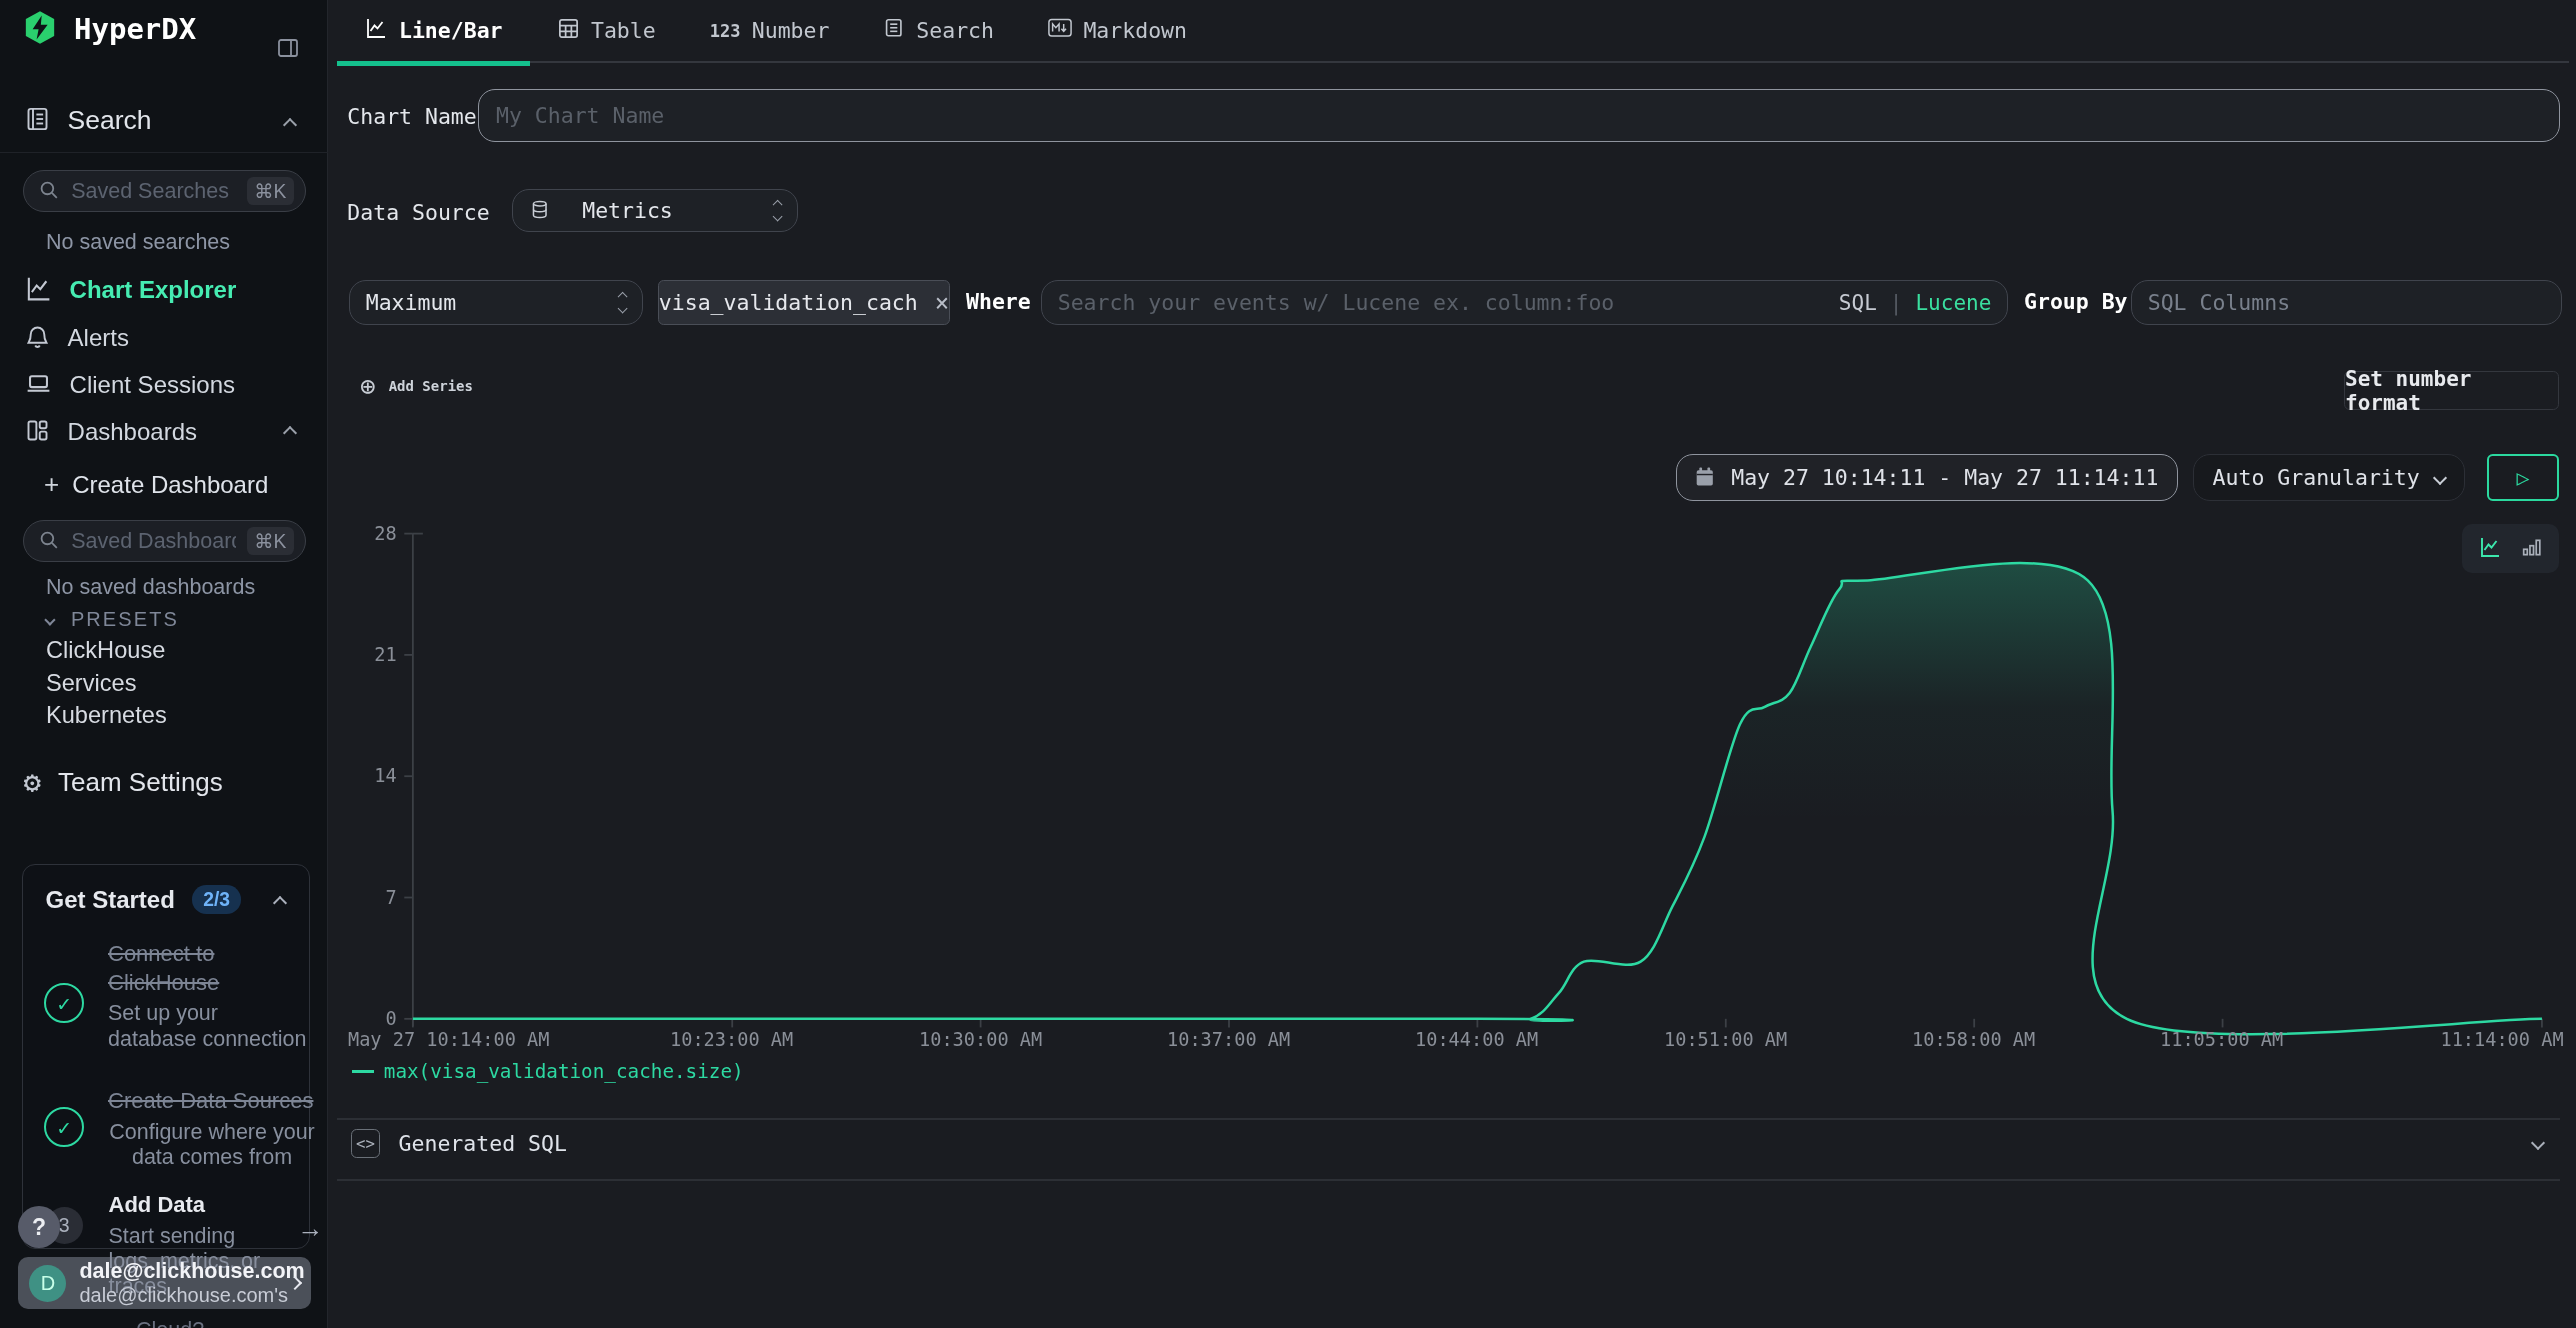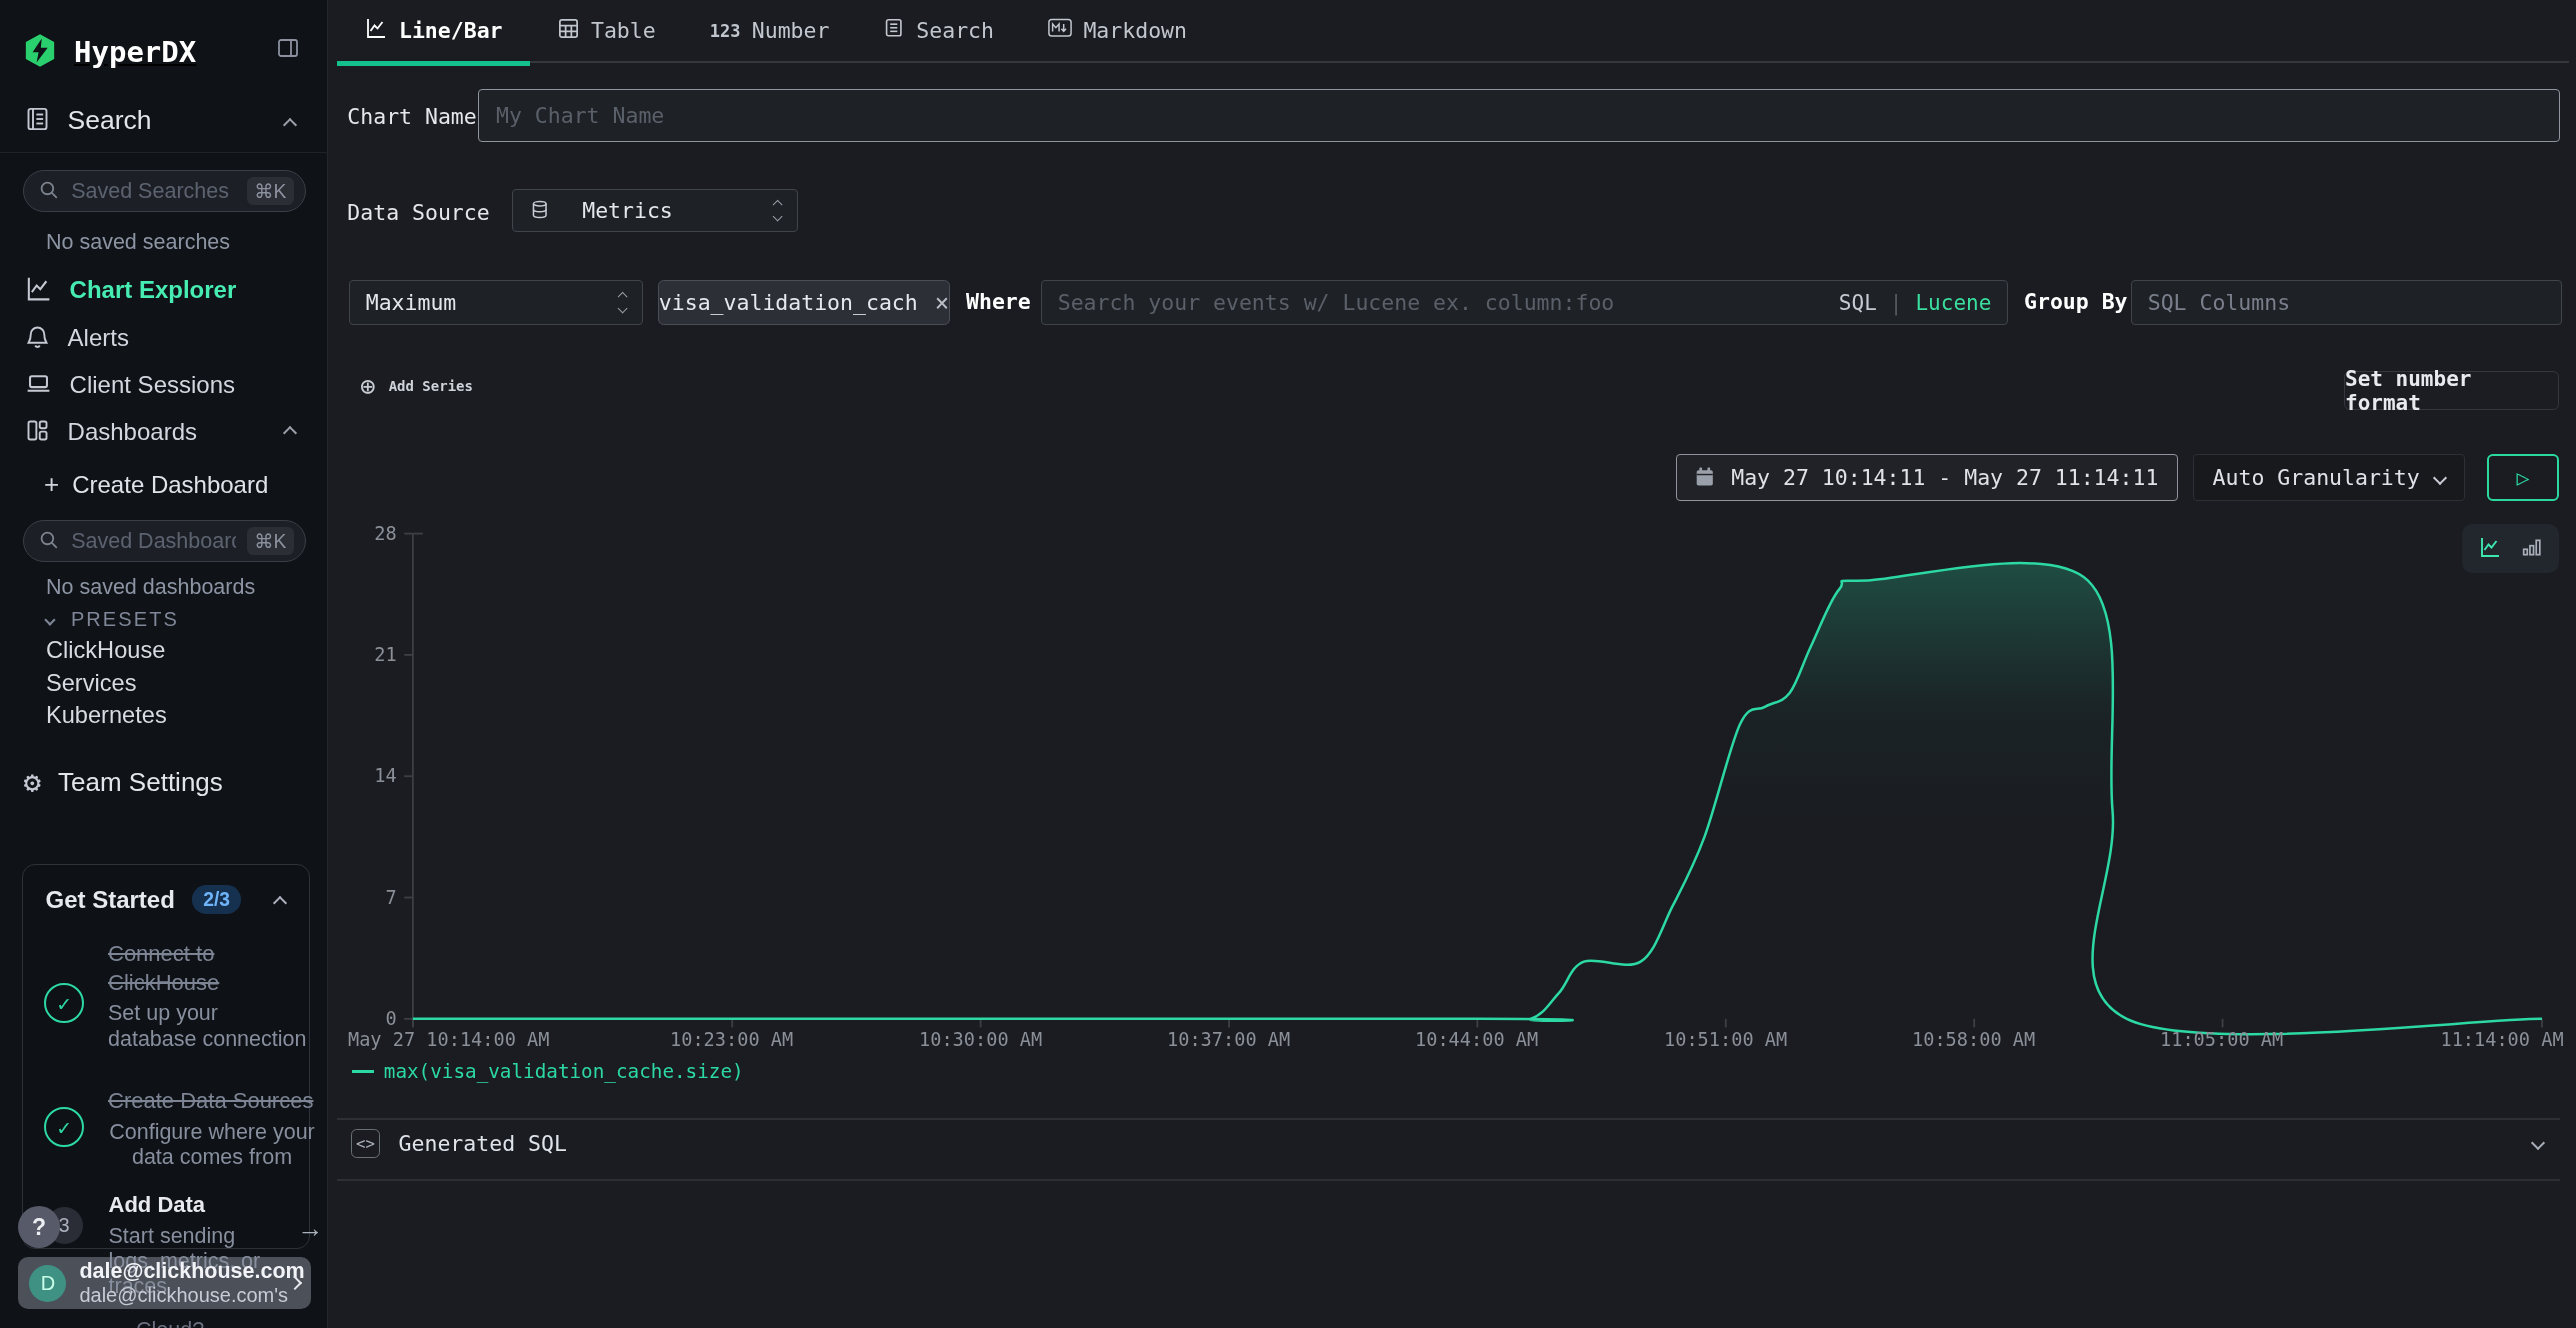--- a/index.html
+++ b/index.html
@@ -49,21 +49,21 @@
   
   #main { position:absolute; left:328px; top:0; width:2248px; height:1328px; }
   #tabbar { position:absolute; left:8.6px; top:0; width:2232px; height:63px;
             border-bottom:2.9px solid #34373e; display:flex; align-items:center; gap:0; }
   .tab { display:flex; align-items:center; gap:11.4px; height:63px; padding:0 27px;
          font-size:21.5px; color:#c2c7cf; position:relative; }
   .tab.active { color:#ffffff; font-weight:bold; }
   .tab.active::after { content:""; position:absolute; left:0; right:0; bottom:-3.6px; height:4.3px; background:#14c08d; }
 
   .field-label { font-size:21.5px; color:#e4e7ec; }
-  .inputbox { background:#1e2126; border:1.4px solid #40444d; border-radius:4px; color:#e4e7ec; }
+  .inputbox { background:#1e2126; border:1.4px solid #40444d; border-radius:17px; color:#e4e7ec; }
   .inputbox.lightborder { border-color:#8f949e; }
   input.real { background:transparent; border:0; outline:none; color:#e4e7ec;
                font-family:"DejaVu Sans Mono", monospace; font-size:21.5px; width:100%; }
   input.real::placeholder { color:#5a6069; }
   input.real.lighter::placeholder { color:#79808c; }
   .selbox { display:flex; align-items:center; gap:14.3px; padding:0 15.7px; }
   .updown { display:flex; flex-direction:column; gap:4.3px; margin-left:auto; }
   .updown .chev { width:7.2px; height:7.2px; border-width:1.8px; }
 
   .btn { display:flex; align-items:center; justify-content:center; font-size:21px; font-weight:bold;
@@ -78,21 +78,21 @@
 
   .divider { position:absolute; left:8.6px; width:2223px; height:2.1px; background:#2c2f35; }
   .icon-sq { width:29px; height:29px; border:1.4px solid #6a7078; border-radius:5.7px;
              display:flex; align-items:center; justify-content:center; color:#aab0ba; font-size:15.7px; }
 </style>
 </head>
 <body>
 
 <div id="sidebar">
 
-  <div class="side-row" style="left:23px; top:29px; height:46px;text-decoration:underline;">
+  <div class="side-row" style="left:23px; top:6px; height:46px;">
     <span>
       <svg width="34" height="37" viewBox="0 0 24 24">
         <polygon points="12,0.5 22,6 22,18 12,23.5 2,18 2,6" fill="#2ad06e"></polygon>
         <path d="M13.2 3.5 L6.8 13.2 H11 L9.6 20.5 L17.4 10 H12.6 Z" fill="#0f1216"></path>
       </svg>
     </span>
     <span class="mono" style="font-size:29px; font-weight:bold; color:#ffffff;">HyperDX</span>
   </div>
   <span class="abs" style="left:276px; top:36px;">
     <svg width="24" height="24" viewBox="0 0 24 24" fill="none" stroke="#8b919e" stroke-width="1.8">

